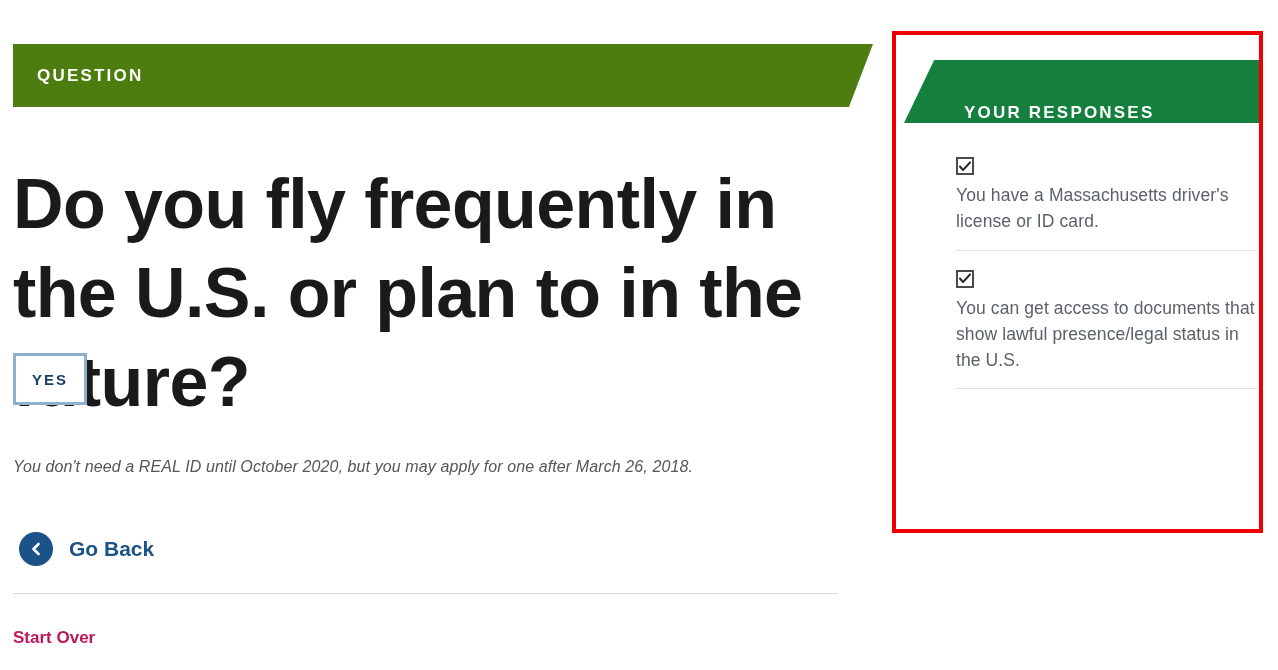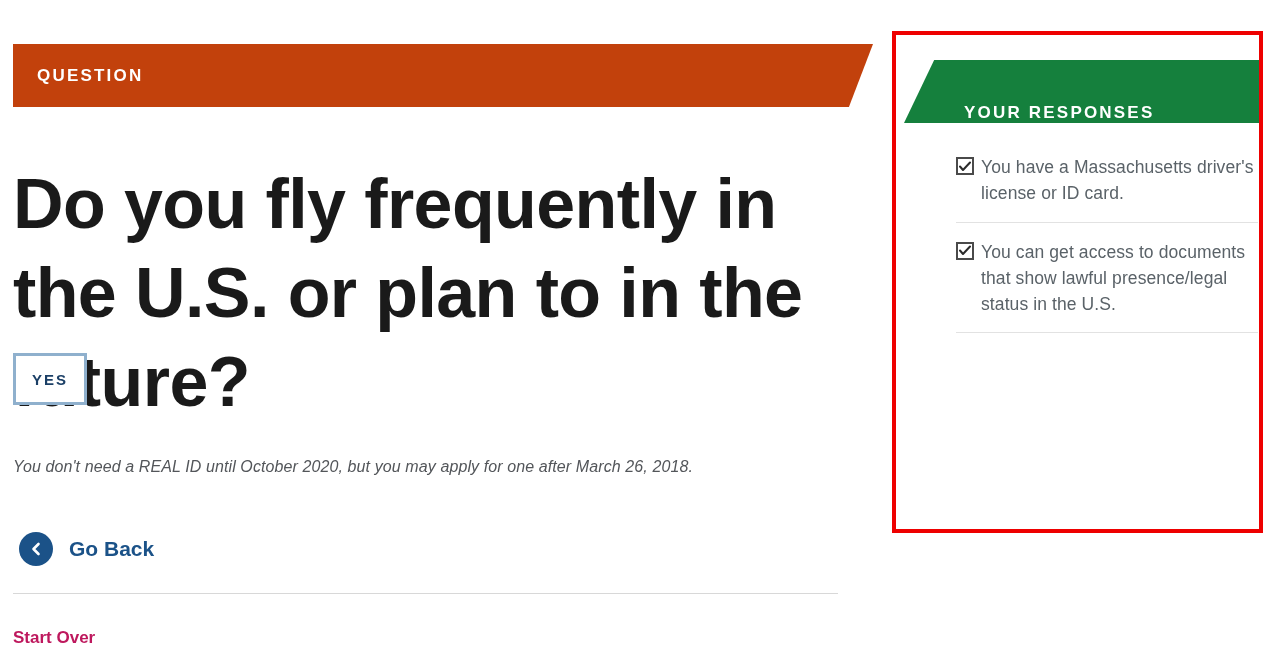--- a/index.html
+++ b/index.html
@@ -23,21 +23,21 @@
     width: 880px;
     height: 670px;
   }
 
   #question-banner {
     position: absolute;
     left: 13px;
     top: 44px;
     width: 860px;
     height: 63px;
-    background: #c2410c;
+    background: #4d7c0f;
     -webkit-clip-path: polygon(0 0, 100% 0, 97.2% 100%, 0 100%);
     clip-path: polygon(0 0, 100% 0, 97.2% 100%, 0 100%);
     display: flex;
     align-items: center;
   }
   #question-banner-label {
     color: #ffffff;
     font-size: 17px;
     font-weight: bold;
     letter-spacing: 2.2px;
@@ -175,20 +175,21 @@
     left: 60px;
     top: 107px;
     width: 302px;
   }
   .response-item {
     display: flex;
     align-items: flex-start;
     gap: 7px;
     border-bottom: 1px solid #e2e2e2;
     padding: 16px 0 15px 0;
+    flex-direction: column;
   }
   .response-item:first-child {
     padding-top: 12px;
   }
   .response-checkbox {
     flex: 0 0 auto;
     width: 18px;
     height: 18px;
     box-sizing: border-box;
     border: 2px solid #4a4a4a;

